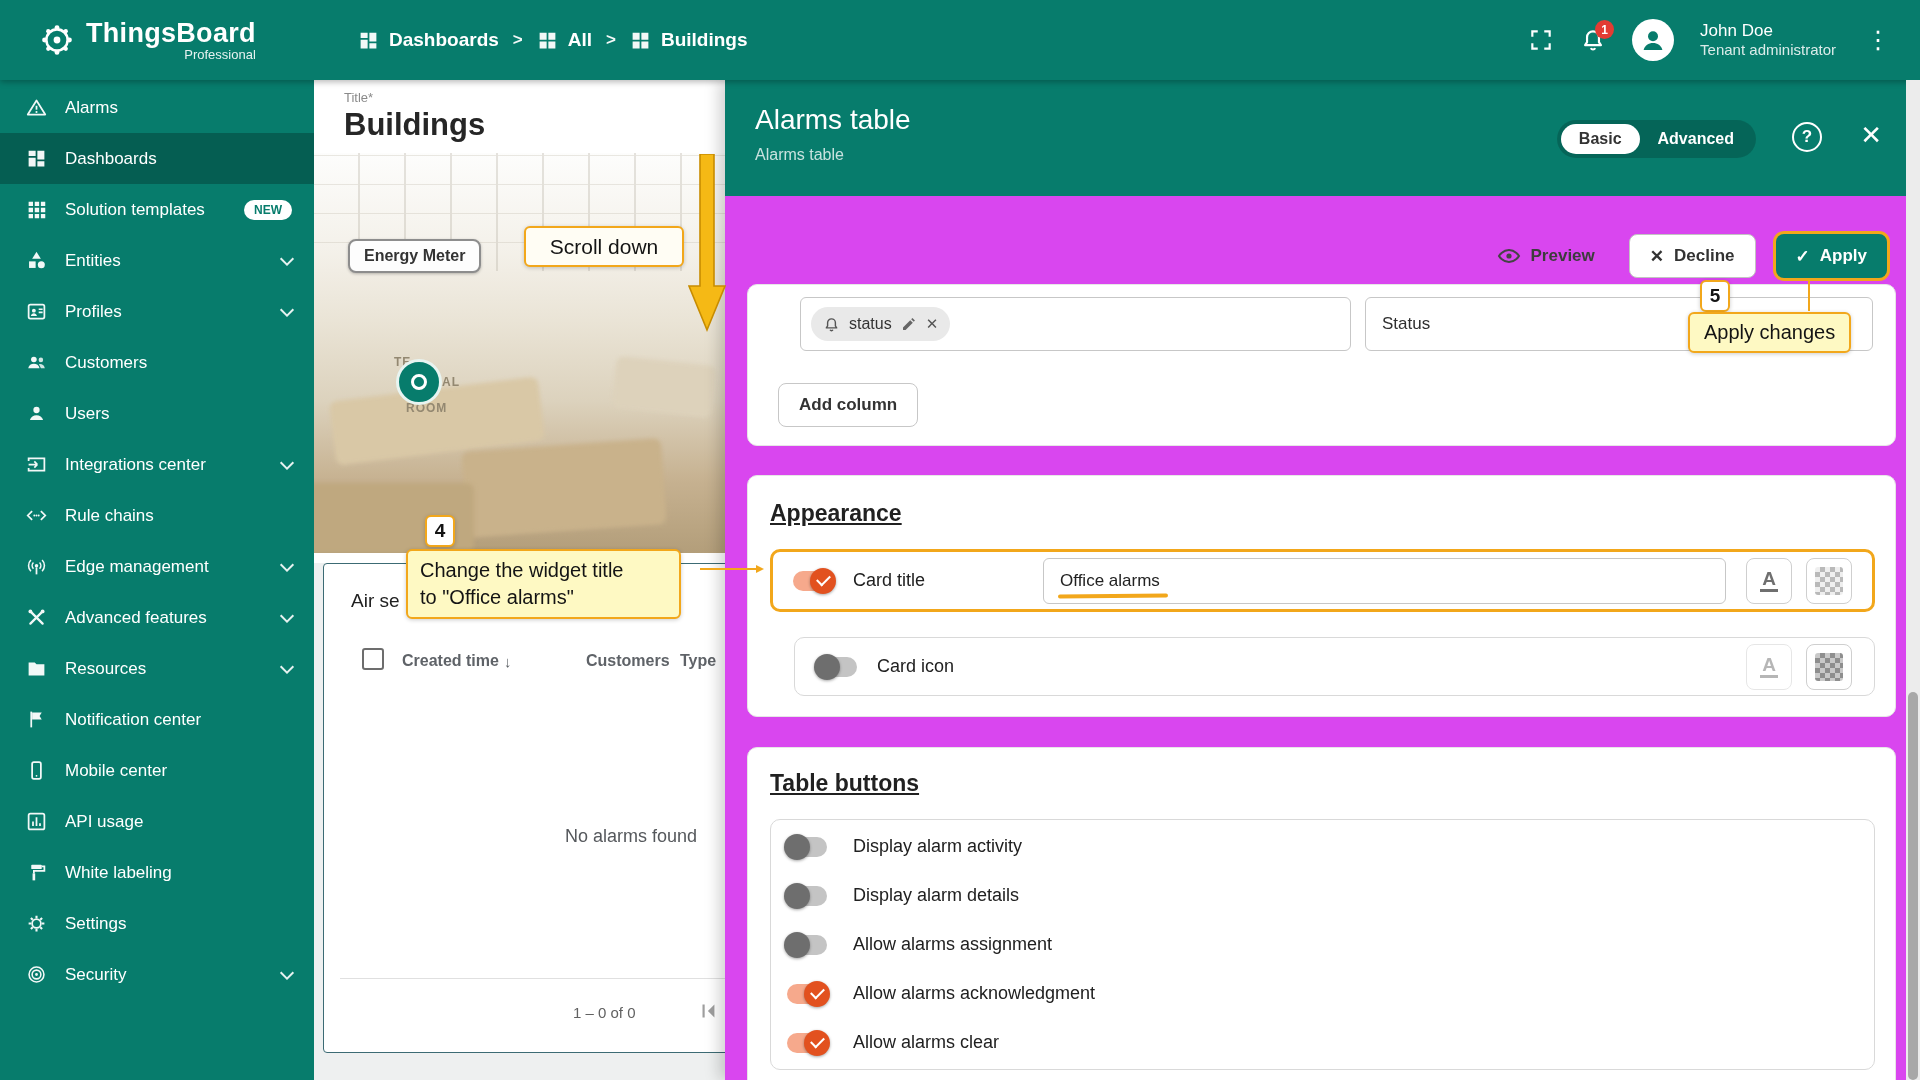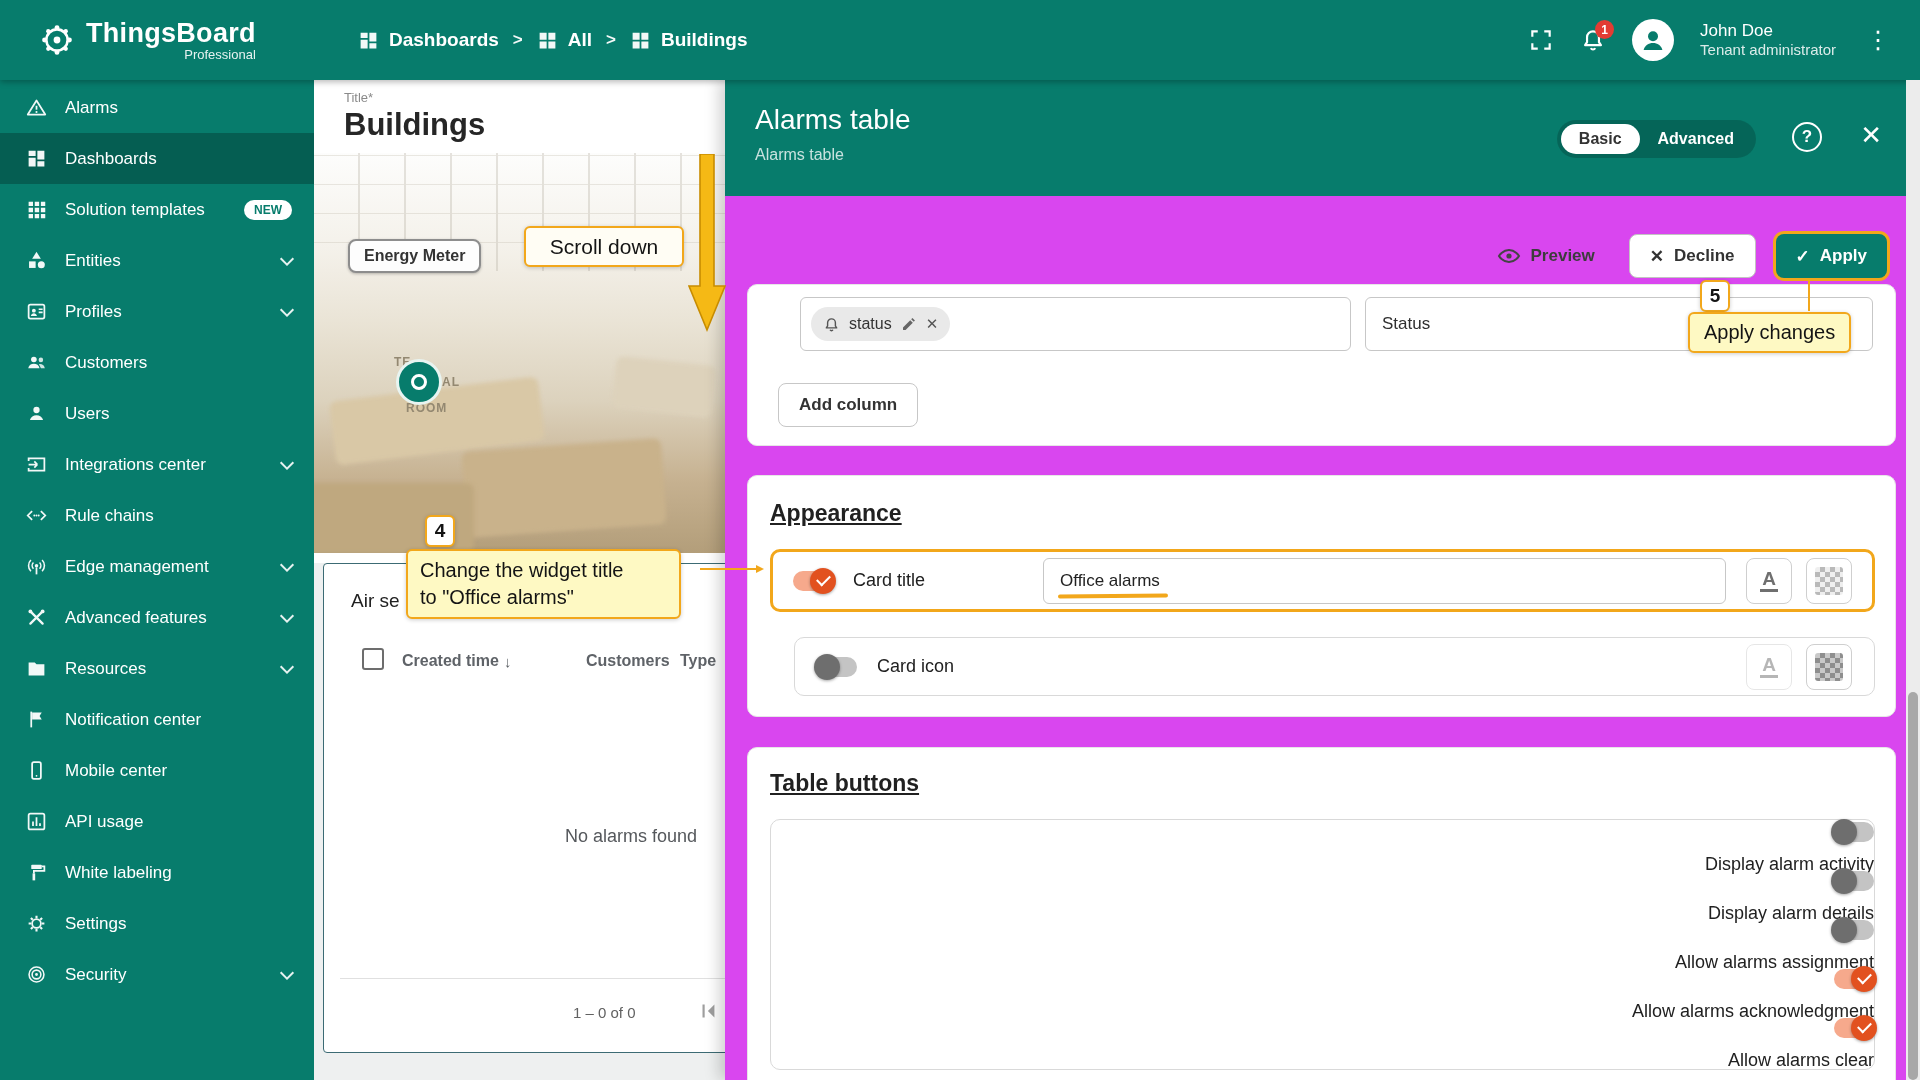--- a/index.html
+++ b/index.html
@@ -127,21 +127,21 @@
   .font-letter { font-size:19px; font-weight:600; color:#6f6f6f; border-bottom:3.5px solid #6f6f6f; line-height:1.1; padding:0 2px; }
   .checker { width:28px; height:28px; border-radius:3px;
              background:conic-gradient(#b9b9b9 25%, #efefef 0 50%, #b9b9b9 0 75%, #efefef 0); background-size:10px 10px; }
   .checker.dark { background:conic-gradient(#8e8e8e 25%, #c9c9c9 0 50%, #8e8e8e 0 75%, #c9c9c9 0); background-size:10px 10px; }
   .dim { opacity:.5; }
   .gap-first { margin-left:auto; }
   .gap-btn { margin-left:14px; }
 
   .card-buttons { margin-top:30px; padding:22px 20px 20px 22px; }
   .toggle-box { margin-top:22px; border:1.4px solid #d9d9d9; border-radius:10px; padding:2px 0; }
-  .toggle-row { height:49px; display:flex; align-items:flex-end; padding-left:16px; gap:12px;flex-direction:column; }
+  .toggle-row { height:49px; display:flex; align-items:center; padding-left:16px; gap:26px; }
   .toggle-row span { font-size:18px; color:#212121; }
 
   
   .switch { position:relative; width:40px; height:20px; border-radius:11px; background:#c4c4c4; flex:0 0 auto; cursor:pointer; }
   .knob { position:absolute; left:-3px; top:-3px; width:26px; height:26px; border-radius:50%; background:#6e6e6e;
           box-shadow:0 1px 3px rgba(0,0,0,.35); display:flex; align-items:center; justify-content:center; }
   .switch.on { background:#f6a98c; }
   .switch.on .knob { left:17px; background:#e2511f; }
   .switch.on .knob::after { content:""; width:11px; height:6px; border-left:2.6px solid #fff; border-bottom:2.6px solid #fff;
                             transform:rotate(-45deg); margin-top:-4px; }

